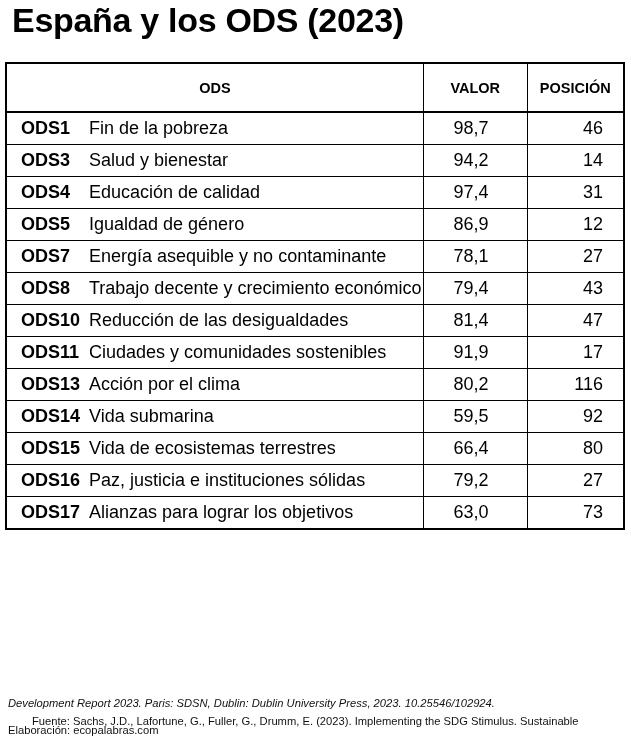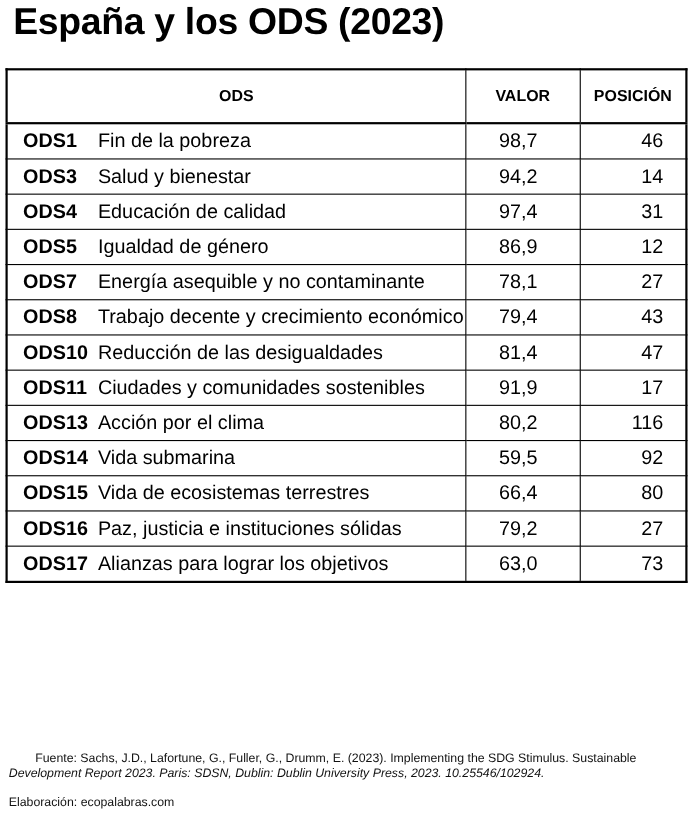--- a/index.html
+++ b/index.html
@@ -100,15 +100,15 @@
         <td class="pos">27</td>
       </tr>
       <tr>
         <td class="goal"><span class="code">ODS17</span><span>Alianzas para lograr los objetivos</span></td>
         <td class="val">63,0</td>
         <td class="pos">73</td>
       </tr>
     </tbody>
 </table>
 
-<div class="foot" style="top:681px;padding-left:24px;">Fuente: Sachs, J.D., Lafortune, G., Fuller, G., Drumm, E. (2023). Implementing the SDG Stimulus. Sustainable</div>
+<div class="foot" style="top:712px;padding-left:24px;">Fuente: Sachs, J.D., Lafortune, G., Fuller, G., Drumm, E. (2023). Implementing the SDG Stimulus. Sustainable</div>
 <div class="foot" style="top:694px;font-style:italic;">Development Report 2023. Paris: SDSN, Dublin: Dublin University Press, 2023. 10.25546/102924.</div>
 <div class="foot" style="top:721px;">Elaboración: ecopalabras.com</div>
 
 </body></html>

